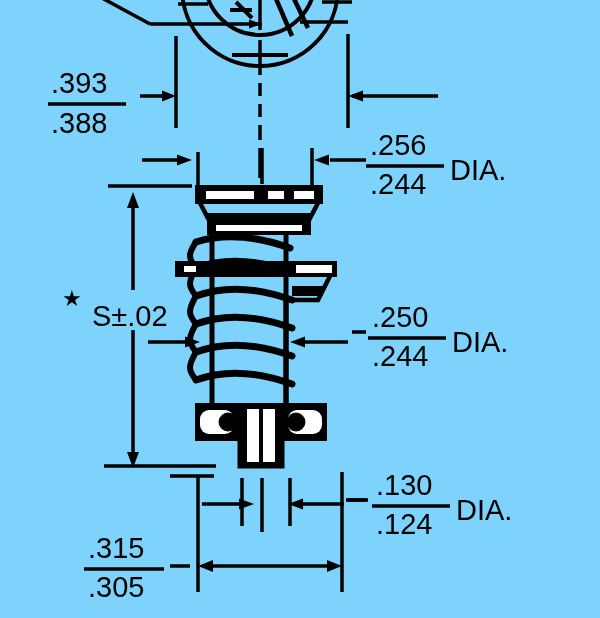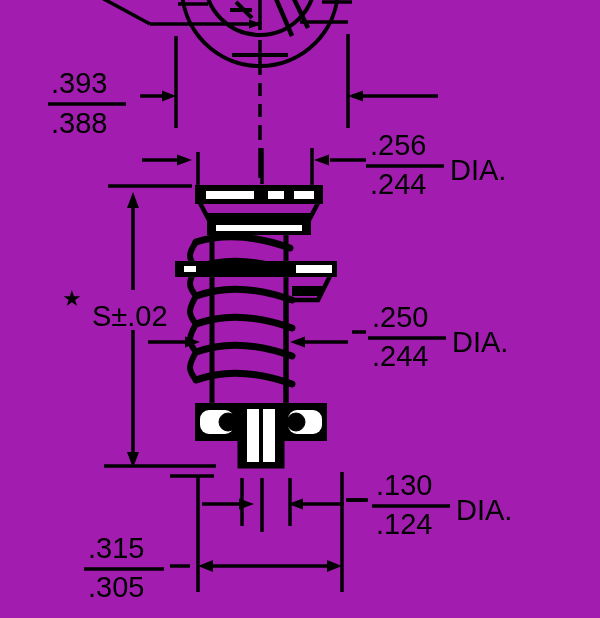--- a/index.html
+++ b/index.html
@@ -1,18 +1,18 @@
 <!DOCTYPE html>
 <html><head>
 <meta charset="utf-8">
 <style>
   html,body{margin:0;padding:0;background:#ffffff;}
   body{width:600px;height:618px;overflow:hidden;
        font-family:"Liberation Sans", sans-serif;color:#000;}
-  #sheet{position:relative;width:600px;height:618px;background:#a21caf;}
+  #sheet{position:relative;width:600px;height:618px;background:#7dd3fc;}
   svg{display:block;}
   .dimtxt{font-family:"Liberation Sans", sans-serif;font-size:29px;fill:#000;}
 </style>
 </head>
 <body>
 
 <div id="sheet">
 <svg width="600" height="618" viewBox="0 0 600 618">
 
   <g fill="none" stroke="#000">

